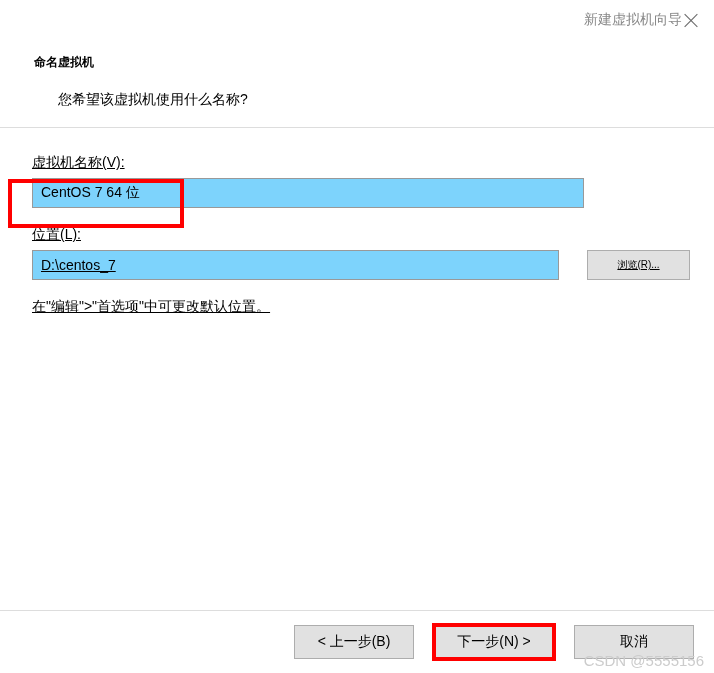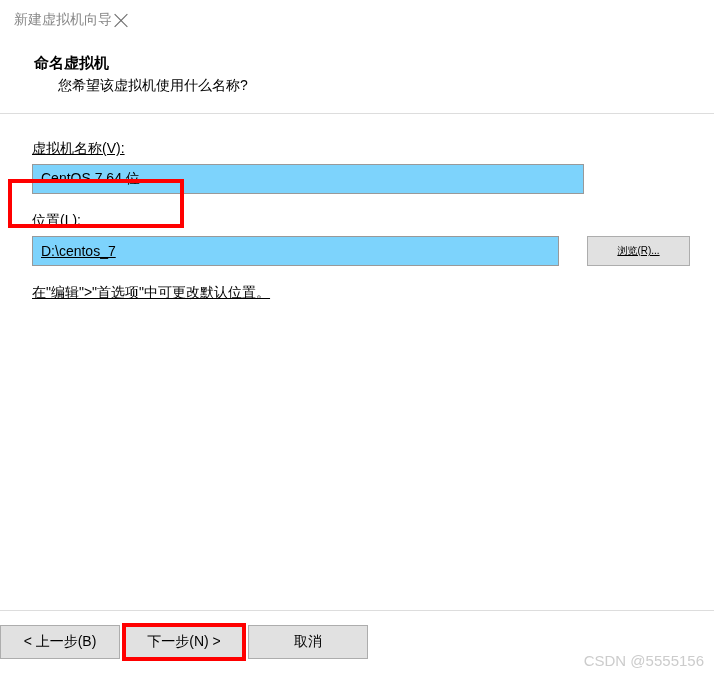--- a/index.html
+++ b/index.html
@@ -11,21 +11,21 @@
       font-family: "Microsoft YaHei", "Segoe UI", sans-serif;
       font-size: 14px;
       background: #fff;
       width: 714px;
       height: 673px;
       overflow: hidden;
       position: relative;
     }
     .title-bar {
       display: flex;
-      justify-content: flex-start;
+      justify-content: flex-end;
       align-items: center;
       padding: 7px 14px 6px 14px;
       height: 38px;
     }
     .title-text {
       color: #888;
       font-size: 14px;
     }
     .close-icon {
       width: 18px;
@@ -45,23 +45,23 @@
     }
     .close-icon::before { transform: rotate(45deg); }
     .close-icon::after { transform: rotate(-45deg); }
 
     .header-section {
       padding: 16px 30px 18px 30px;
       border-bottom: 1px solid #ddd;
     }
     .header-title {
       font-weight: bold;
-      font-size: 15px;
+      font-size: 12px;
       color: #000;
-      margin-bottom: 4px;
+      margin-bottom: 20px;
       padding-left: 4px;
     }
     .header-desc {
       color: #000;
       font-size: 14px;
       padding-left: 28px;
     }
 
     .content {
       padding: 26px 24px 10px 32px;
@@ -107,21 +107,22 @@
     }
 
     .button-bar {
       position: absolute;
       bottom: 0;
       left: 0;
       right: 0;
       border-top: 1px solid #ddd;
       padding: 14px 20px 14px 0;
       display: flex;
-      gap: 4px;
+      justify-content: flex-end;
+      gap: 20px;
       background: #fff;
     }
     .wizard-btn {
       width: 120px;
       height: 34px;
       background: #e1e1e1;
       border: 1px solid #adadad;
       font-size: 14px;
       font-family: inherit;
       cursor: pointer;

